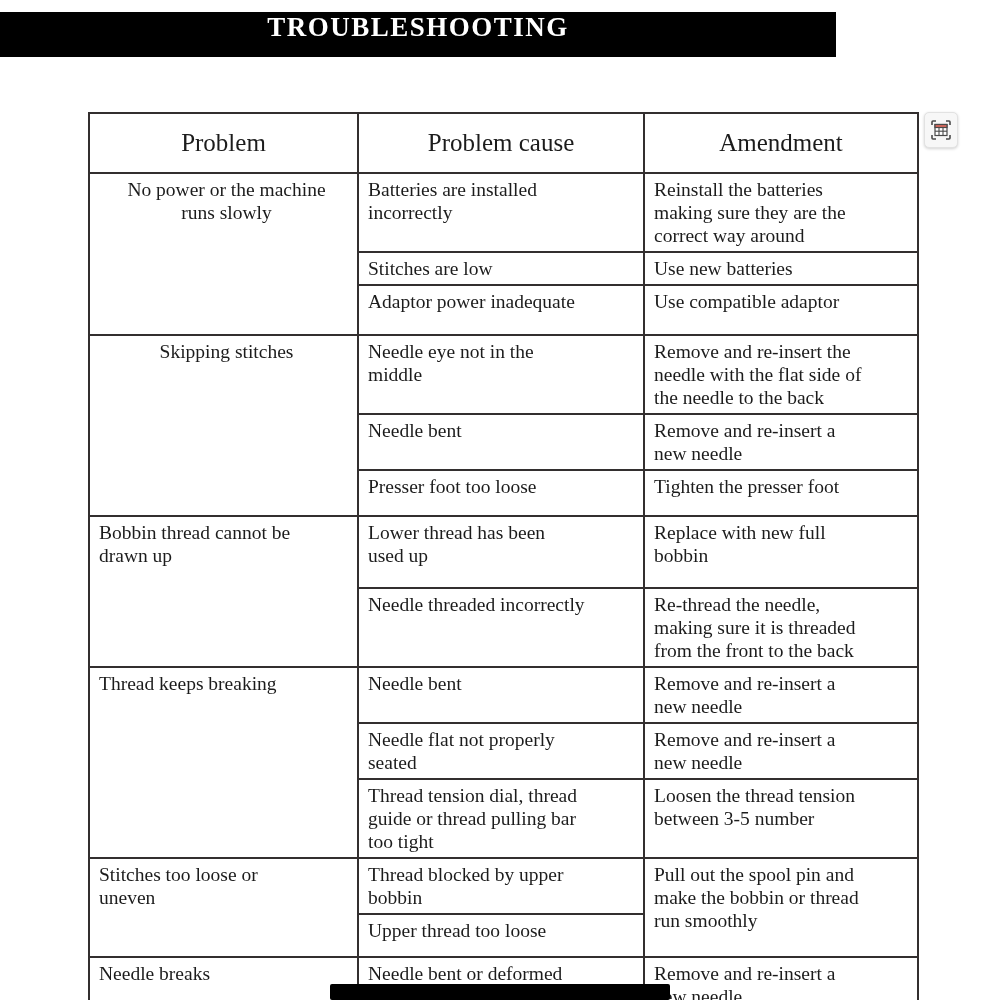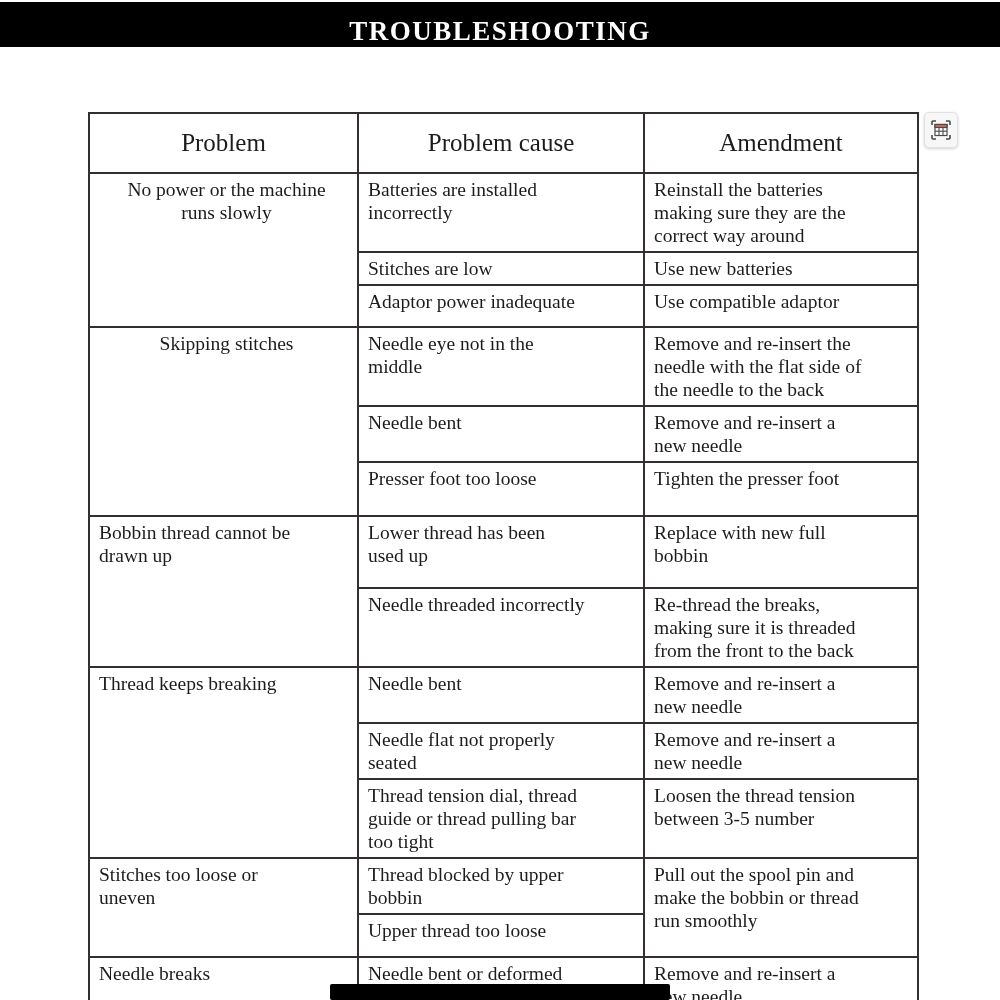--- a/index.html
+++ b/index.html
@@ -2,22 +2,22 @@
 <html><head>
 <meta charset="utf-8">
 <style>
   html,body{margin:0;padding:0;}
   body{
     width:1000px;height:1000px;position:relative;background:#ffffff;
     font-family:"Liberation Serif","DejaVu Serif",serif;color:#1c1c1c;
     overflow:hidden;
   }
   .title-bar{
-    position:absolute;left:0;top:2px;width:1000px;height:45px;background:#000000;
-    display:flex;align-items:flex-end;justify-content:center;
+    position:absolute;left:0;top:12px;width:836px;height:45px;background:#000000;
+    display:flex;align-items:flex-start;justify-content:center;
   }
   .title-bar h1{
     margin:0;color:#ffffff;font-size:27px;font-weight:bold;letter-spacing:1.5px;
     font-family:"Liberation Serif","DejaVu Serif",serif;
   }
   table.ts{
     position:absolute;left:88px;top:112px;width:829px;
     border-collapse:collapse;table-layout:fixed;
   }
   table.ts td,table.ts th{
@@ -73,54 +73,54 @@
     <td>Batteries are installed
 incorrectly</td>
     <td>Reinstall the batteries
 making sure they are the
 correct way around</td>
   </tr>
   <tr style="height:32px">
     <td>Stitches are low</td>
     <td>Use new batteries</td>
   </tr>
-  <tr style="height:42px">
+  <tr style="height:50px">
     <td>Adaptor power inadequate</td>
     <td>Use compatible adaptor</td>
   </tr>
 
   <tr style="height:69px">
     <td class="center" rowspan="3">Skipping stitches</td>
     <td>Needle eye not in the
 middle</td>
     <td>Remove and re-insert the
 needle with the flat side of
 the needle to the back</td>
   </tr>
   <tr style="height:55px">
     <td>Needle bent</td>
     <td>Remove and re-insert a
 new needle</td>
   </tr>
-  <tr style="height:54px">
+  <tr style="height:46px">
     <td>Presser foot too loose</td>
     <td>Tighten the presser foot</td>
   </tr>
 
   <tr style="height:72px">
     <td rowspan="2">Bobbin thread cannot be
 drawn up</td>
     <td>Lower thread has been
 used up</td>
     <td>Replace with new full
 bobbin</td>
   </tr>
   <tr style="height:75px">
     <td>Needle threaded incorrectly</td>
-    <td>Re-thread the breaks,
+    <td>Re-thread the needle,
 making sure it is threaded
 from the front to the back</td>
   </tr>
 
   <tr style="height:46px">
     <td rowspan="3">Thread keeps breaking</td>
     <td>Needle bent</td>
     <td>Remove and re-insert a
 new needle</td>
   </tr>

